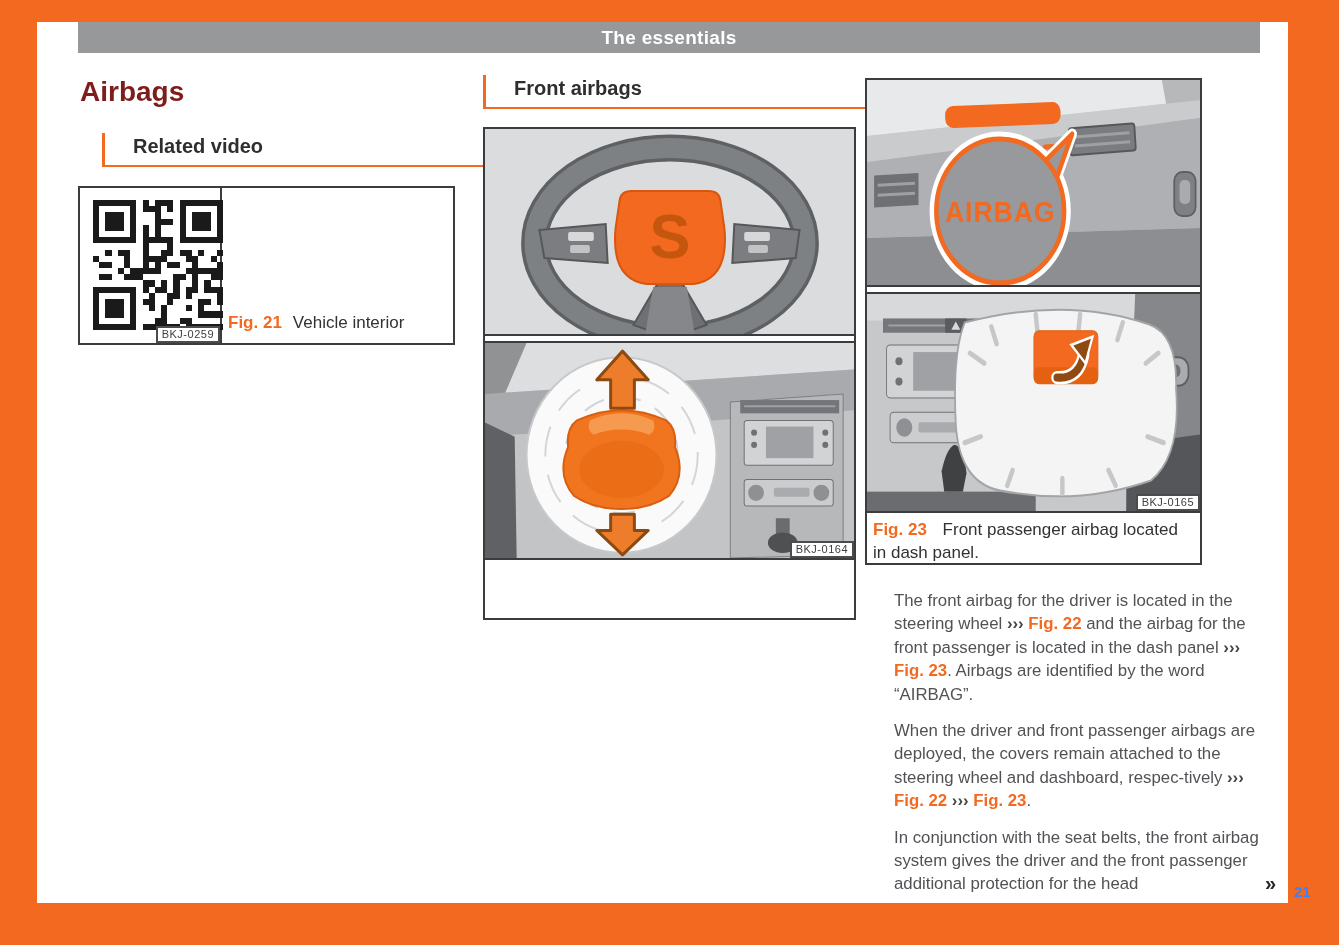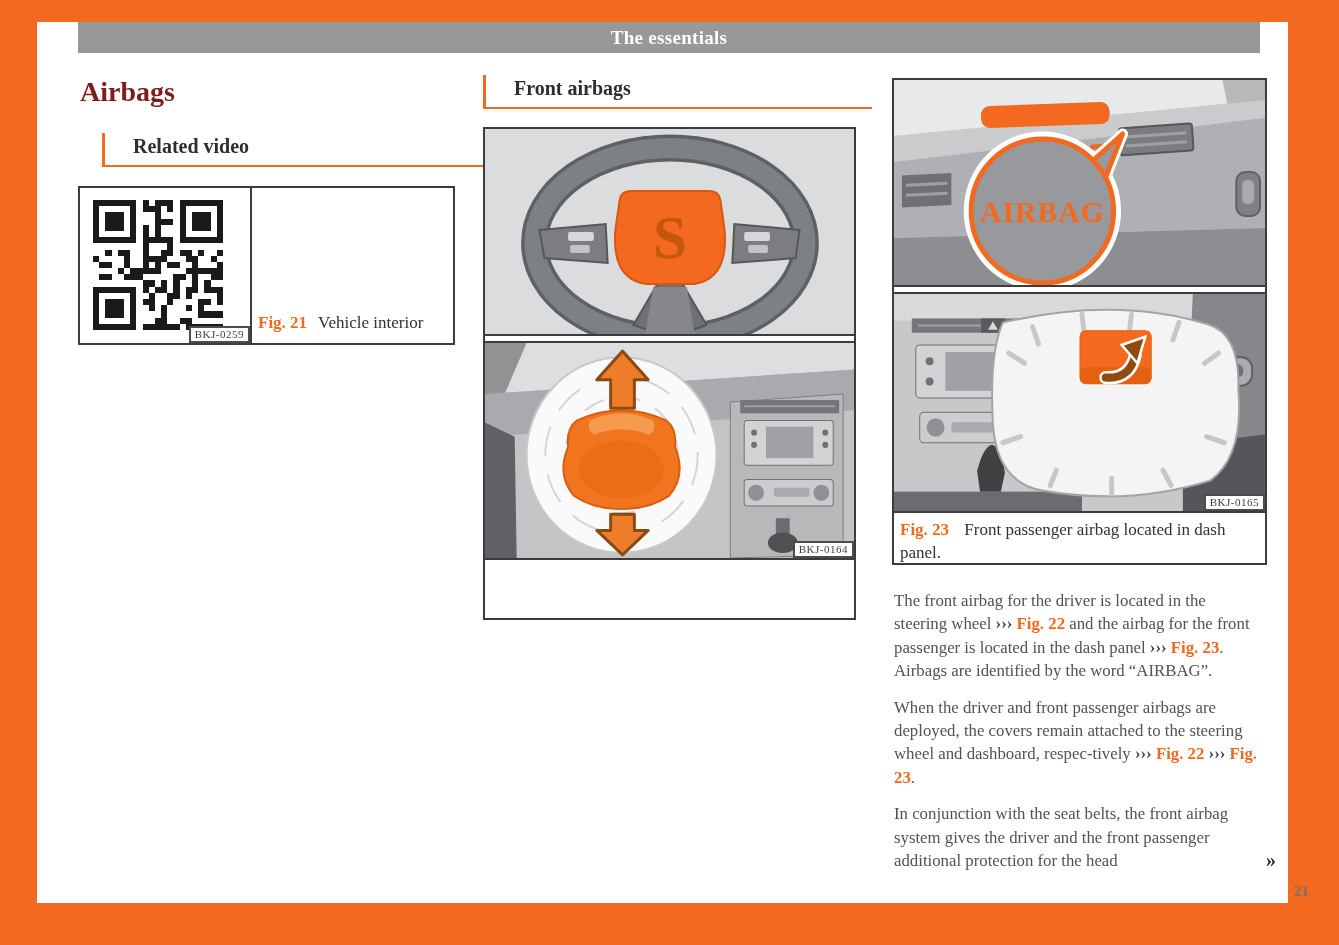--- a/index.html
+++ b/index.html
@@ -1,45 +1,45 @@
 <!DOCTYPE html>
 <html><head>
 <meta charset="utf-8">
 <style>
   html,body{margin:0;padding:0;background:#fff;}
   .sheet{position:relative;width:1339px;height:945px;background:#fff;overflow:hidden;
-         font-family:Liberation Serif, serif;}
+         font-family:Liberation Sans, sans-serif;}
   
   .frame{position:absolute;background:#F2691F;}
   .frame-top{left:0;top:0;width:1339px;height:22px;}
   .frame-left{left:0;top:0;width:37px;height:945px;}
   .frame-right{left:1288px;top:0;width:51px;height:945px;}
   .frame-bottom{left:0;top:903px;width:1339px;height:42px;}
   
   .header-bar{position:absolute;left:78px;top:22px;width:1182px;height:31px;background:#97989A;
               display:flex;align-items:center;justify-content:center;}
   .header-bar span{color:#fff;font-weight:bold;font-size:19px;letter-spacing:.3px;}
   
-  .page-num{position:absolute;left:1294px;top:883px;font-size:15px;font-weight:bold;color:#737373;}
+  .page-num{position:absolute;left:1294px;top:883px;font-size:15px;font-weight:bold;color:#3b82f6;}
   
   .main-title{position:absolute;left:80px;top:76px;font-size:28px;font-weight:bold;color:#7f1d1d;}
   .section-heading{position:absolute;border-left:3px solid #F2691F;border-bottom:2px solid #F2691F;
                    padding:2px 0 7px 28px;font-size:20px;font-weight:bold;color:#2E2E30;}
   .sh-left{left:78px;top:133px;width:362px;margin-left:24px;}
   .sh-mid{left:483px;top:75px;width:358px;}
   
   .figbox{position:absolute;border:2px solid #3A3C3E;background:#fff;box-sizing:border-box;}
   .qr-box{left:78px;top:186px;width:377px;height:159px;display:flex;}
-  .qr-pane{position:relative;width:172px;border-right:2px solid #3A3C3E;box-sizing:border-box;}
+  .qr-pane{position:relative;width:142px;border-right:2px solid #3A3C3E;box-sizing:border-box;}
   .qr-pane svg{position:absolute;left:13px;top:12px;}
   .qr-caption{flex:1;display:flex;align-items:flex-end;padding:0 10px 9px 12px;}
   .fig-label{color:#F2691F;font-weight:bold;margin-right:11px;white-space:nowrap;}
   .fig-caption{font-size:17px;color:#323234;line-height:23px;padding:5px 10px 0 6px;}
   .figbox-mid{left:483px;top:127px;width:373px;height:493px;}
-  .figbox-right{left:892px;top:78px;width:375px;height:487px;}
+  .figbox-right{left:865px;top:78px;width:337px;height:487px;}
   .fig-img{position:relative;overflow:hidden;}
   .fig-img svg{display:block;width:100%;height:100%;}
   .mid-a{height:205px;border-bottom:2px solid #3A3C3E;}
   .mid-gap{height:5px;background:#fff;}
   .mid-b{height:215px;border-top:2px solid #3A3C3E;border-bottom:2px solid #3A3C3E;}
   .right-a{height:205px;border-bottom:2px solid #3A3C3E;}
   .right-b{height:217px;border-top:2px solid #3A3C3E;border-bottom:2px solid #3A3C3E;}
   .img-code{position:absolute;right:0;bottom:0;background:#fff;border:2px solid #4A4C4E;
             font-size:11px;letter-spacing:.5px;padding:0 4px 1px 4px;color:#3E4042;}
   

